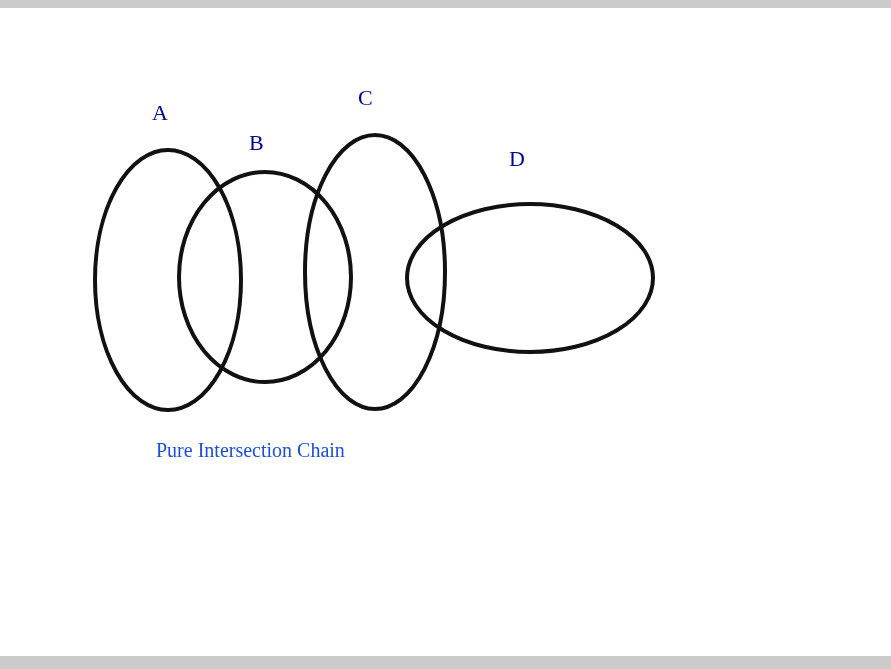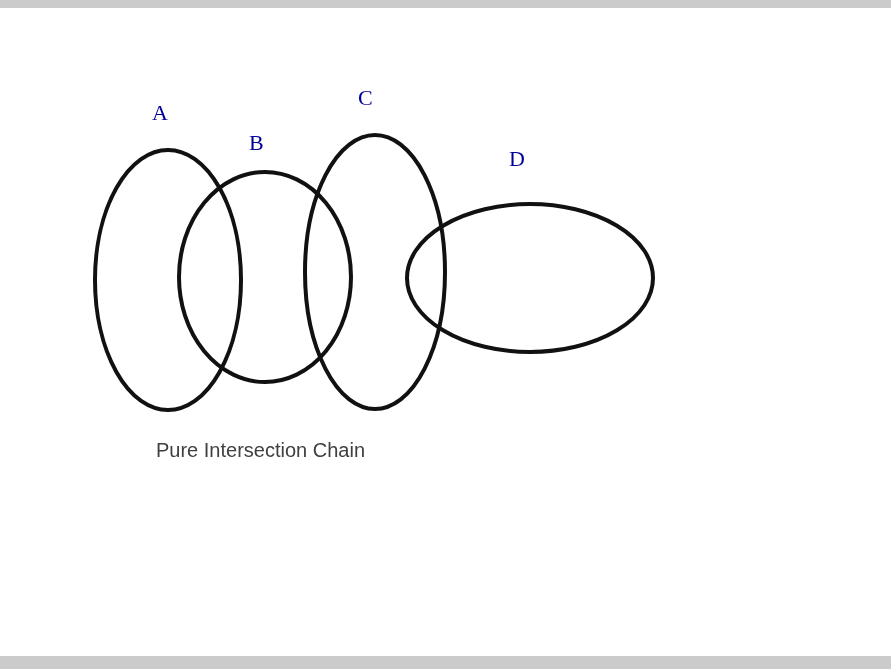--- a/index.html
+++ b/index.html
@@ -31,23 +31,23 @@
     height: 669px;
   }
   .set-label {
     position: absolute;
     font-family: "Liberation Serif", serif;
     font-size: 22px;
     line-height: 1;
   }
   .caption {
     position: absolute;
-    font-family: Liberation Sans, sans-serif;
+    font-family: Liberation Serif, serif;
     font-size: 20px;
-    color: #404040;
+    color: #1d4ed8;
     line-height: 1;
     white-space: nowrap;
   }
 </style>
 </head>
 <body>
 
 <div class="page">
 
   <div class="gray-bar top"></div>

